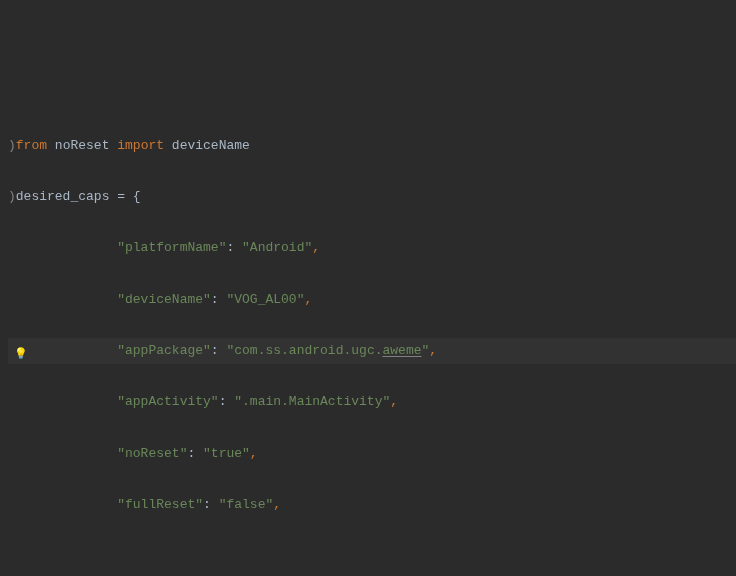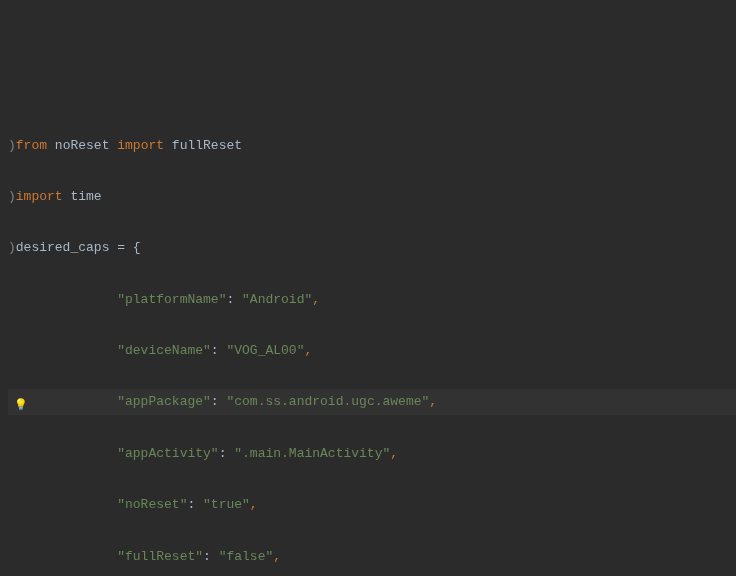--- a/index.html
+++ b/index.html
@@ -27,32 +27,31 @@
   }
   .gutter-icon {
     position: absolute;
     left: 6px;
     top: 4px;
     font-size: 11px;
     color: #ffc66d;
   }
   .kw { color: #cc7832; text-align: center; }
   .str { color: #6a8759; }
-  .underlined { text-decoration-color: #808080; text-underline-offset: 2px; }
+  .underlined { text-decoration: underline; text-decoration-color: #808080; text-underline-offset: 2px; }
   .dim-brace { color: #808080; }
   .comma { color: #cc7832; }
 </style>
 </head>
 <body>
 
 
 
 <div class="editor">
-<span class="line"><span class="dim-brace">)</span><span class="kw">from</span><span> noReset </span><span class="kw">import</span><span> fullReset</span></span>
-<span class="line"><span class="dim-brace">)</span><span class="kw">import</span><span> time</span></span>
+<span class="line"><span class="dim-brace">)</span><span class="kw">from</span><span> noReset </span><span class="kw">import</span><span> deviceName</span></span>
 <span class="line"><span class="dim-brace">)</span><span>desired_caps = {</span></span>
 <span class="line"><span>              </span><span class="str">"platformName"</span><span>: </span><span class="str">"Android"</span><span class="comma">,</span></span>
 <span class="line"><span>              </span><span class="str">"deviceName"</span><span>: </span><span class="str">"VOG_AL00"</span><span class="comma">,</span></span>
 <span class="line highlighted"><span class="gutter-icon">💡</span><span>              </span><span class="str">"appPackage"</span><span>: </span><span class="str">"com.ss.android.ugc.</span><span class="str underlined">aweme</span><span class="str">"</span><span class="comma">,</span></span>
 <span class="line"><span>              </span><span class="str">"appActivity"</span><span>: </span><span class="str">".main.MainActivity"</span><span class="comma">,</span></span>
 <span class="line"><span>              </span><span class="str">"noReset"</span><span>: </span><span class="str">"true"</span><span class="comma">,</span></span>
 <span class="line"><span>              </span><span class="str">"fullReset"</span><span>: </span><span class="str">"false"</span><span class="comma">,</span></span>
 
 
 

